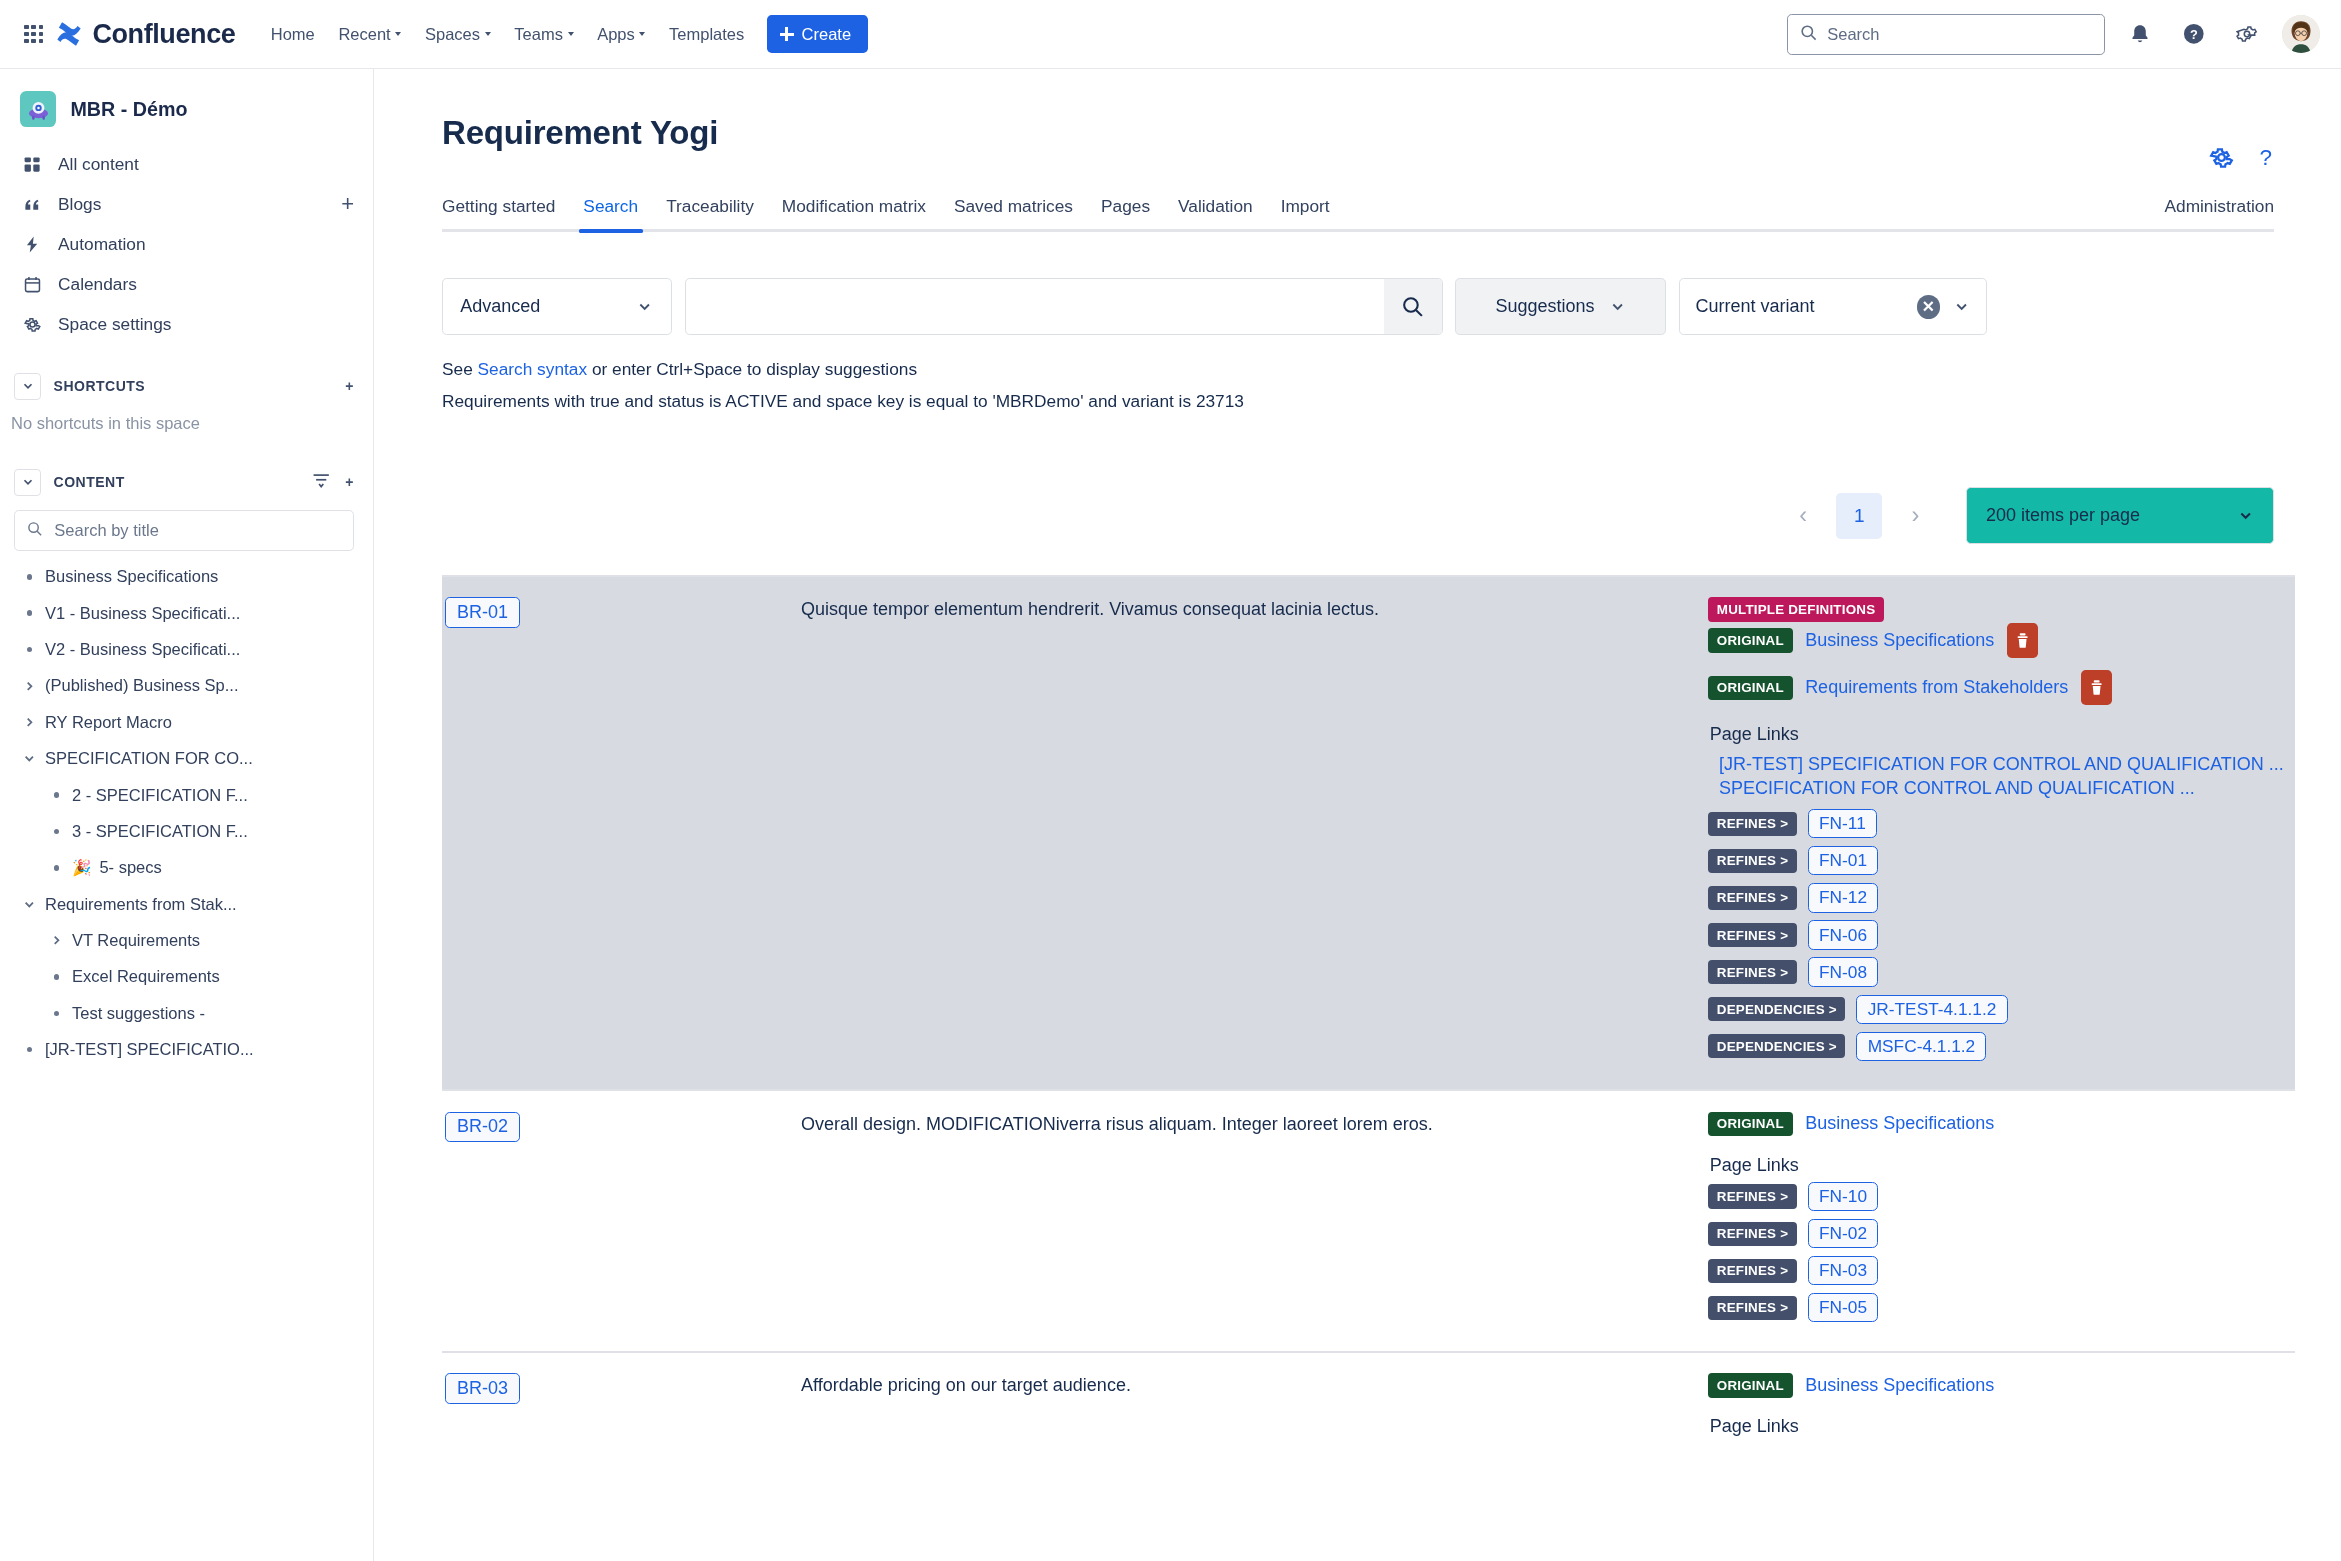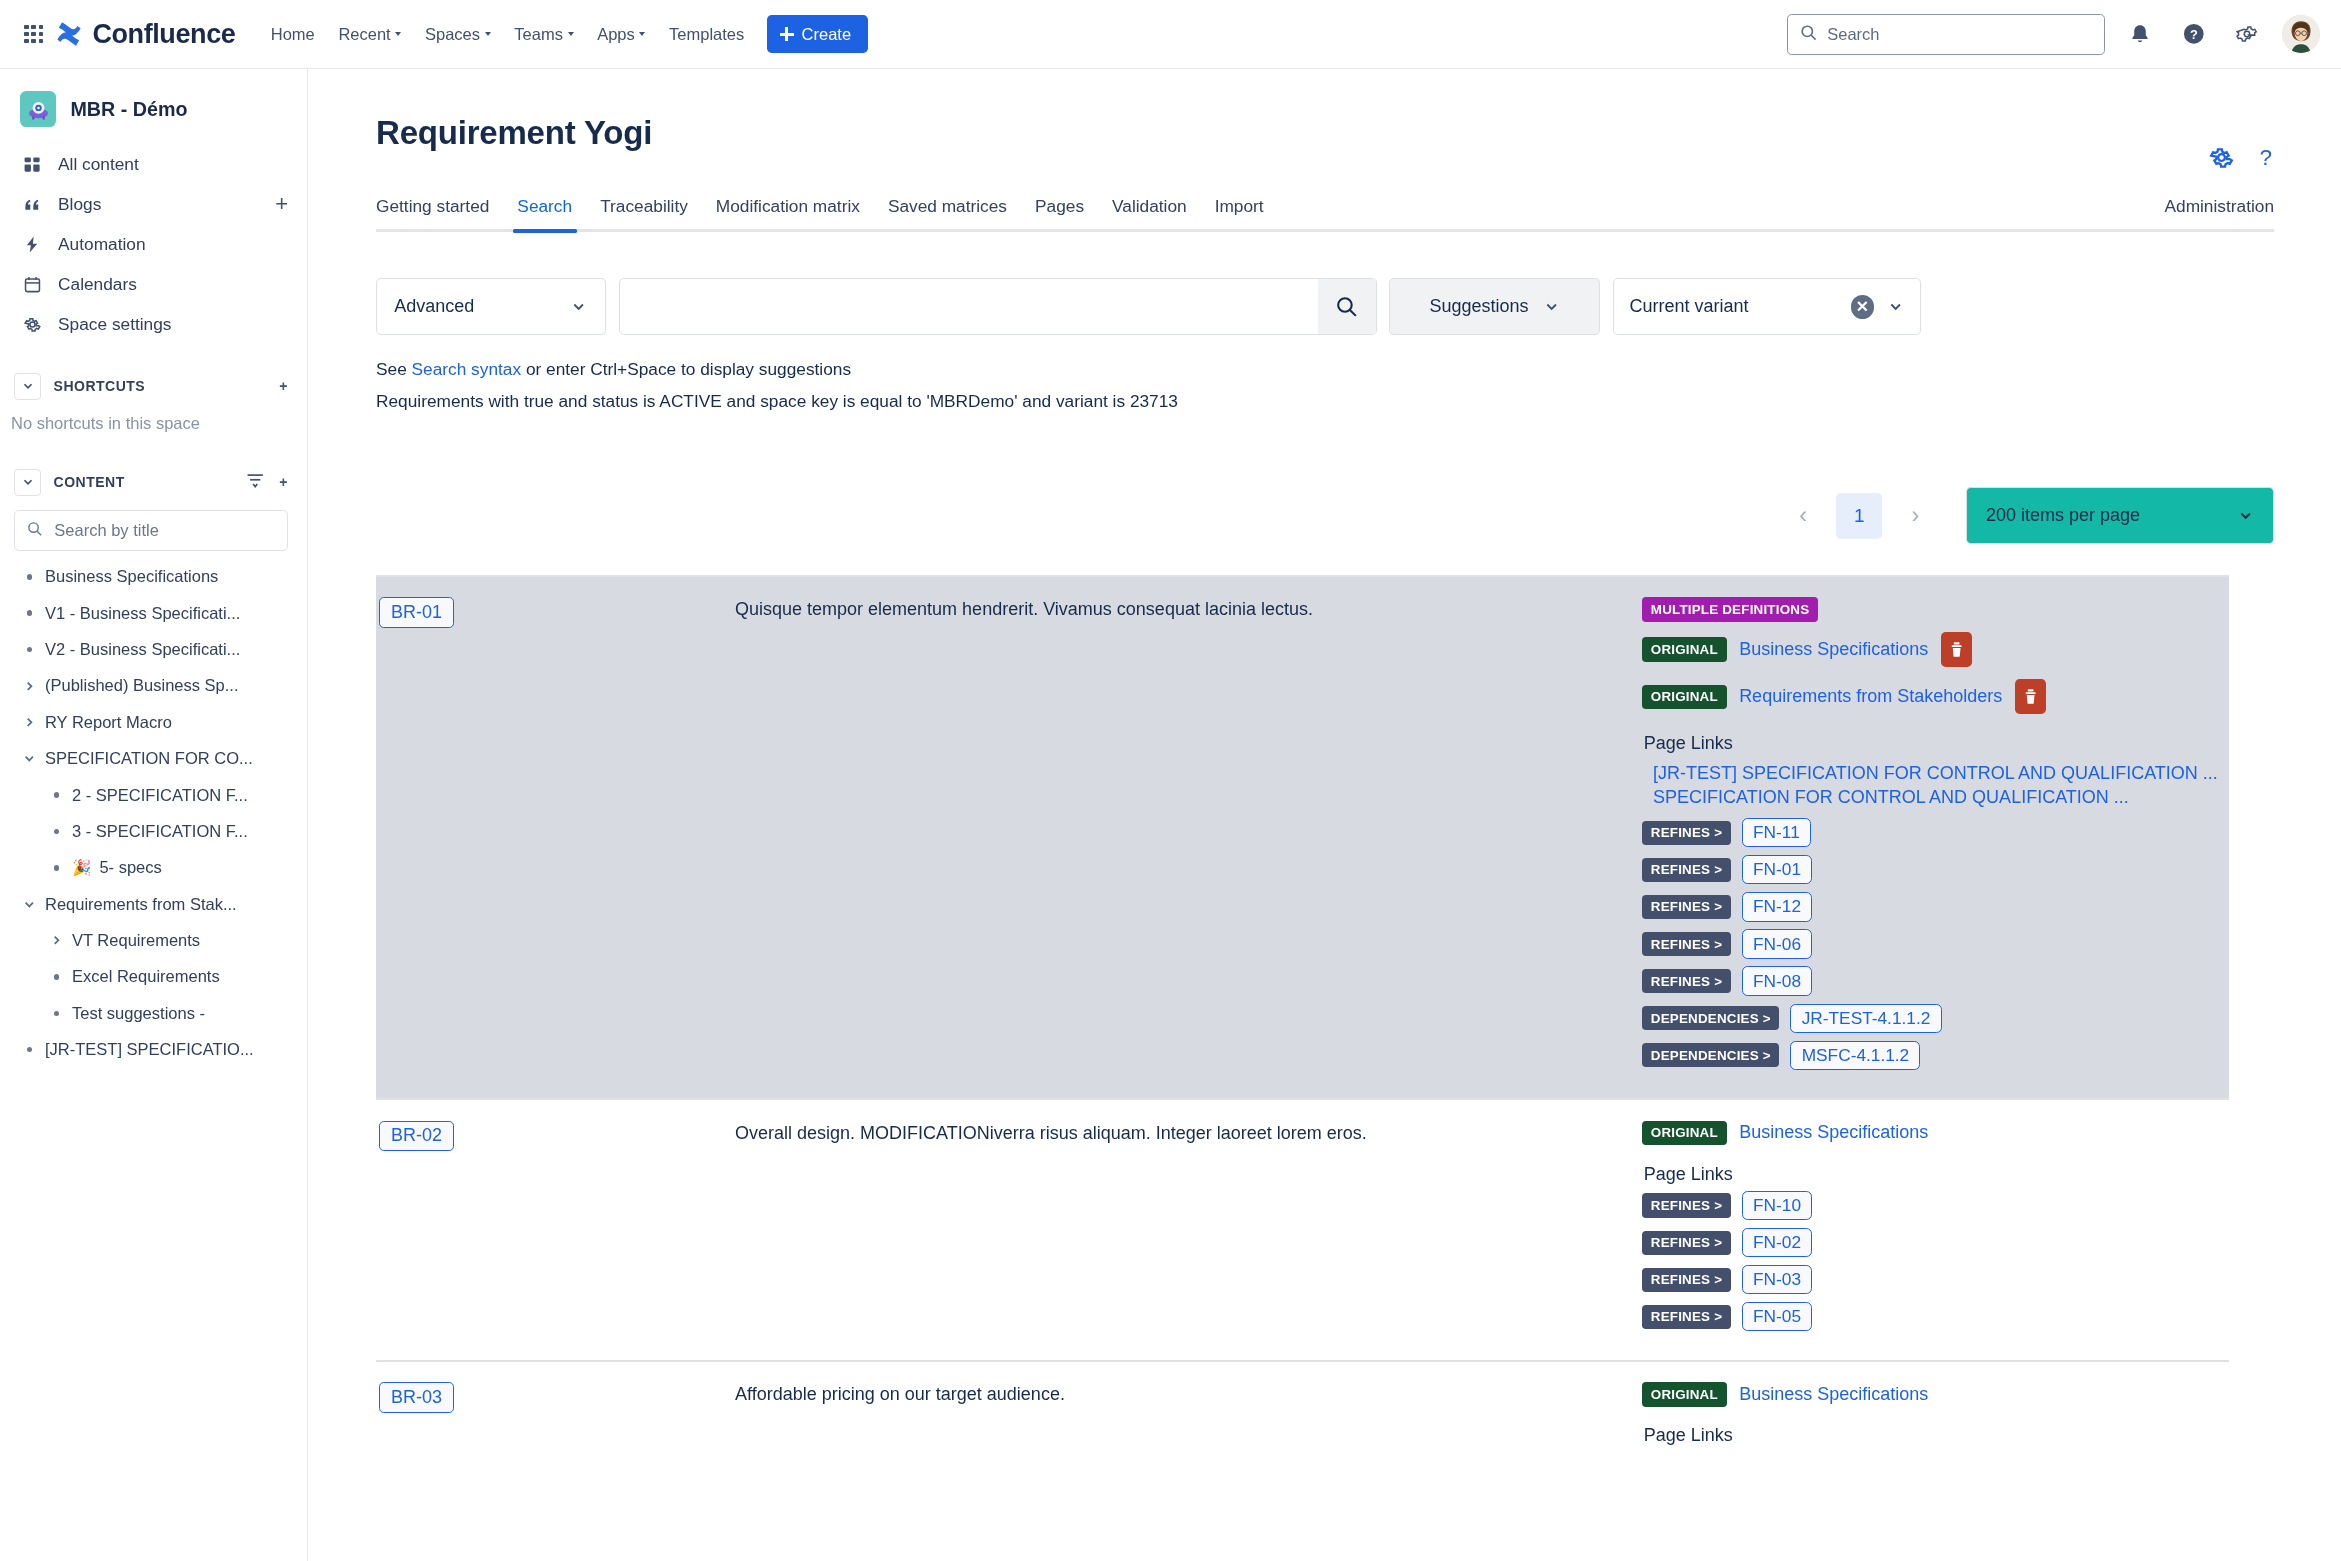--- a/index.html
+++ b/index.html
@@ -93,21 +93,21 @@
     overflow: hidden; cursor: pointer; flex: none;
     background: #e9e5df;
     display:flex; align-items:flex-end; justify-content:center;
   }
 
   
   #layout { display: flex; height: calc(1562px - 69px); }
 
   
   #sidebar {
-    width: 308px; flex: none;
+    width: 374px; flex: none;
     border-right: 0.8px solid #e6e8ec;
     background: #fff;
     padding: 0 0 0 0;
     overflow: hidden;
     position: relative;
   }
   .space-head {
     display: flex; align-items: center; gap: 14px;
     padding: 22px 19px 17.3px 20.4px; cursor: pointer;
   }
@@ -263,21 +263,21 @@
     padding: 3.9px 11px; cursor: pointer;
   }
   .desc-text { font-size: 18px; color: #172b4d; line-height: 1.35; padding-right: 23.6px; }
 
   .links-cell { display: flex; flex-direction: column; gap: 0; }
   .lbl {
     display: inline-flex; align-items: center; justify-content: center;
     border-radius: 3.9px; font-size: 13.4px; font-weight: 700; letter-spacing: 0.2px;
     color: #fff; padding: 4.7px 8.7px; flex: none; white-space: nowrap;
   }
-  .lbl.multi { background: #a21caf; margin-bottom: 10px; align-self: flex-start; }
+  .lbl.multi { background: #be185d; margin-bottom: 1px; align-self: flex-start; }
   .lbl.orig { background: #14532d; }
   .lbl.rel { background: #44506b; }
 
   .link-line { display: flex; align-items: center; gap: 12.6px; margin-bottom: 12.6px; }
   .blue-link { font-size: 18px; color: #1d62e3; cursor: pointer; text-decoration: none; }
   .trash-btn {
     width: 31px; height: 35px; background: #bd3f28; border-radius: 4.7px;
     display: inline-flex; align-items: center; justify-content: center; cursor: pointer; flex: none;
   }
   .page-links-title { font-size: 18px; color: #172b4d; margin: 6.3px 0 6.3px 1.6px; }

